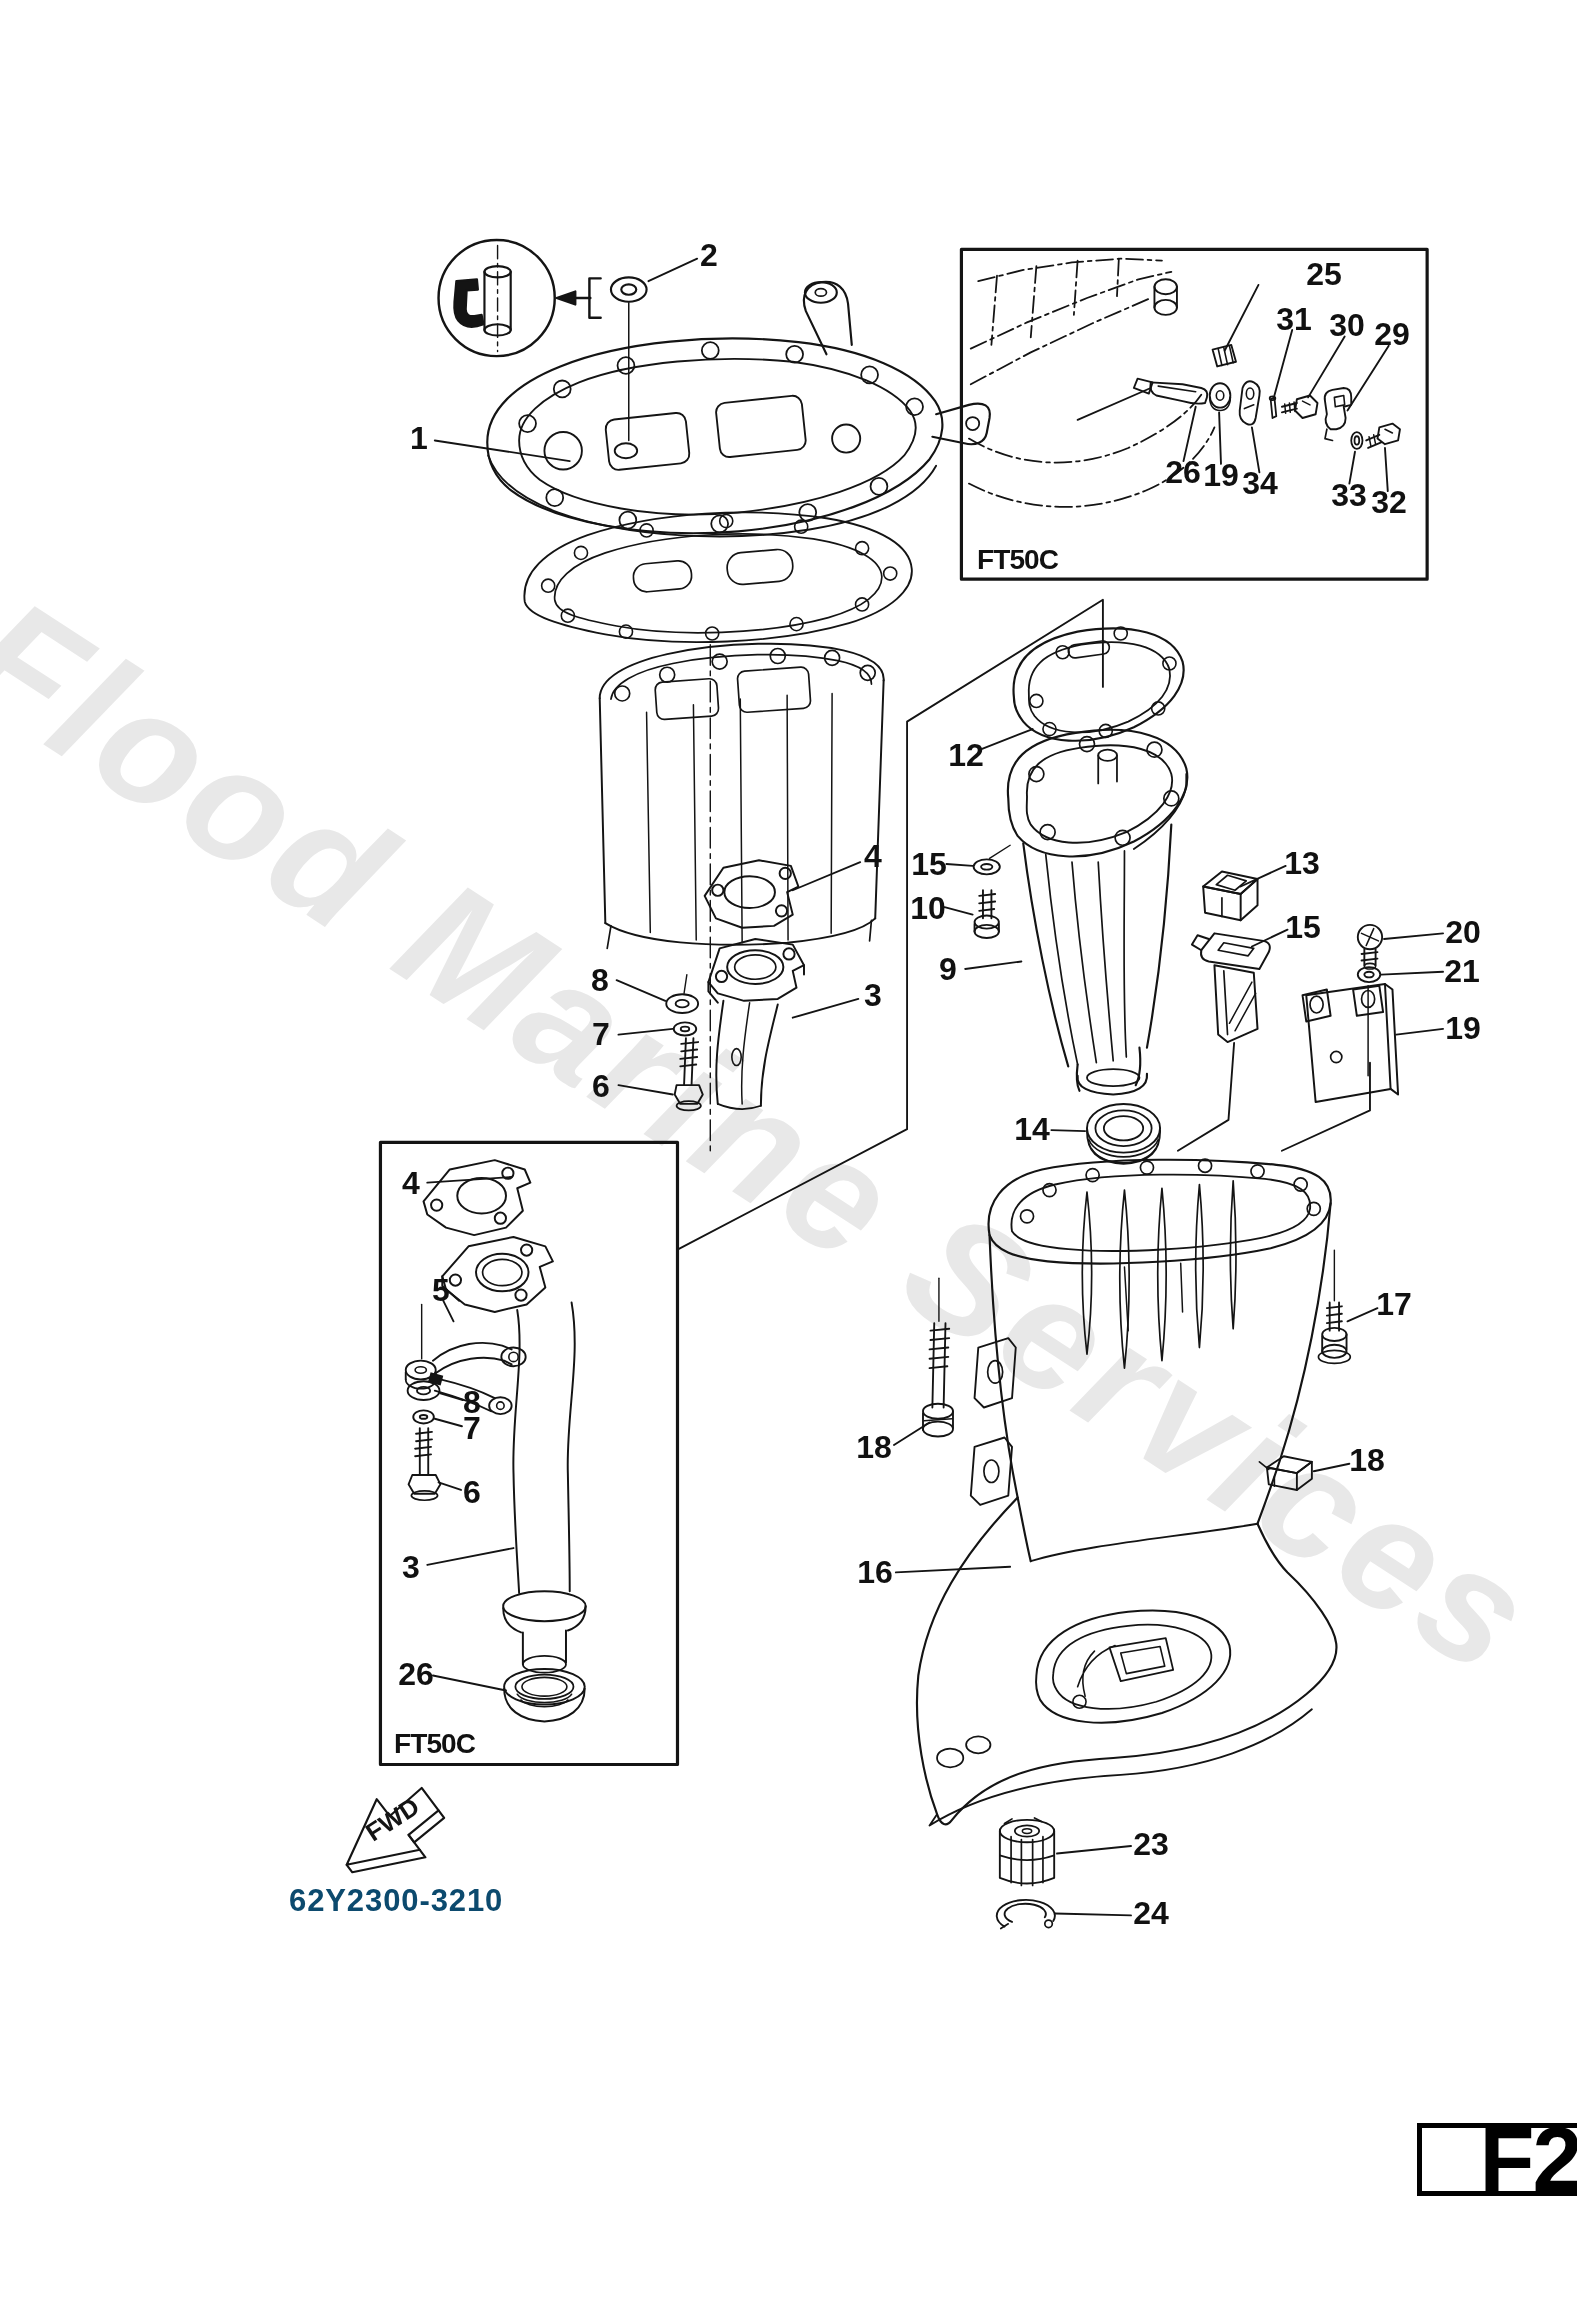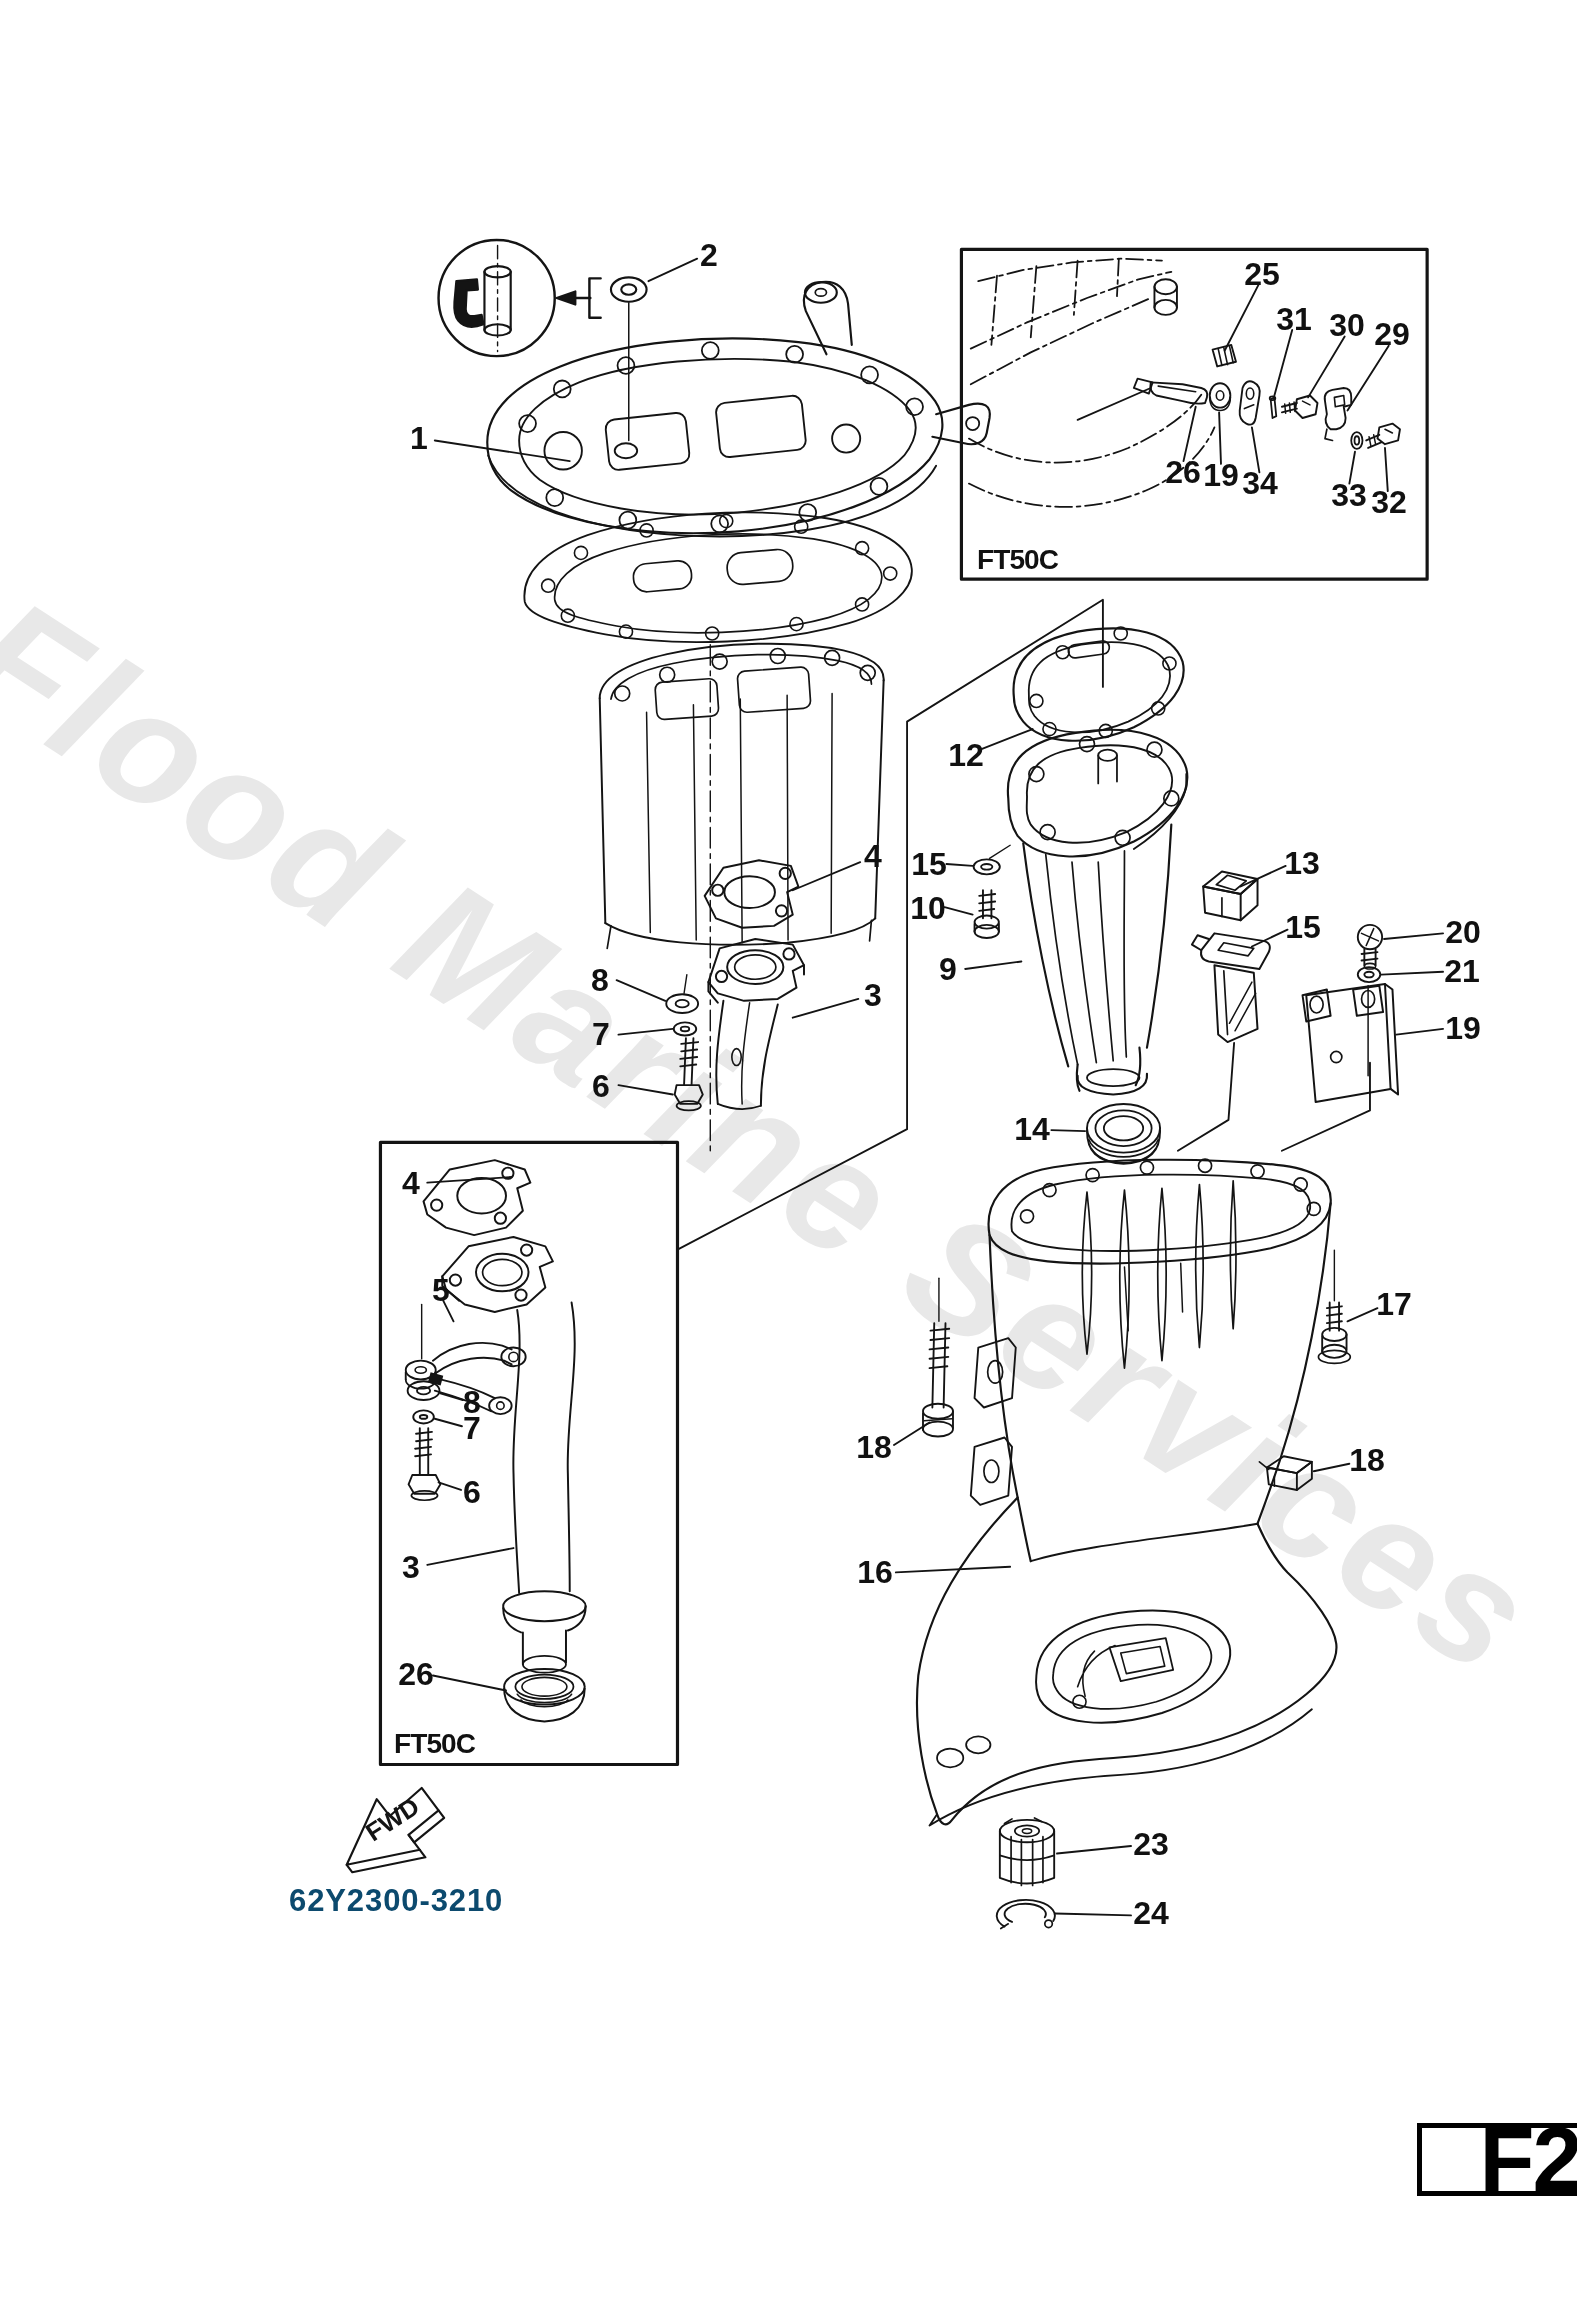--- a/index.html
+++ b/index.html
@@ -538,21 +538,21 @@
   <div class="co" style="left:1462px;top:971px">21</div>
   <div class="co" style="left:1463px;top:1028px">19</div>
   <div class="co" style="left:1032px;top:1129px">14</div>
   <div class="co" style="left:1394px;top:1304px">17</div>
   <div class="co" style="left:874px;top:1447px">18</div>
   <div class="co" style="left:1367px;top:1460px">18</div>
   <div class="co" style="left:875px;top:1572px">16</div>
   <div class="co" style="left:1151px;top:1844px">23</div>
   <div class="co" style="left:1151px;top:1913px">24</div>
 
-  <div class="co" style="left:1262px;top:274px">25</div>
+  <div class="co" style="left:1324px;top:274px">25</div>
   <div class="co" style="left:1294px;top:319px">31</div>
   <div class="co" style="left:1347px;top:325px">30</div>
   <div class="co" style="left:1392px;top:334px">29</div>
   <div class="co" style="left:1183px;top:472px">26</div>
   <div class="co" style="left:1221px;top:475px">19</div>
   <div class="co" style="left:1260px;top:483px">34</div>
   <div class="co" style="left:1349px;top:495px">33</div>
   <div class="co" style="left:1389px;top:502px">32</div>
 
   <div class="co" style="left:411px;top:1183px">4</div>

